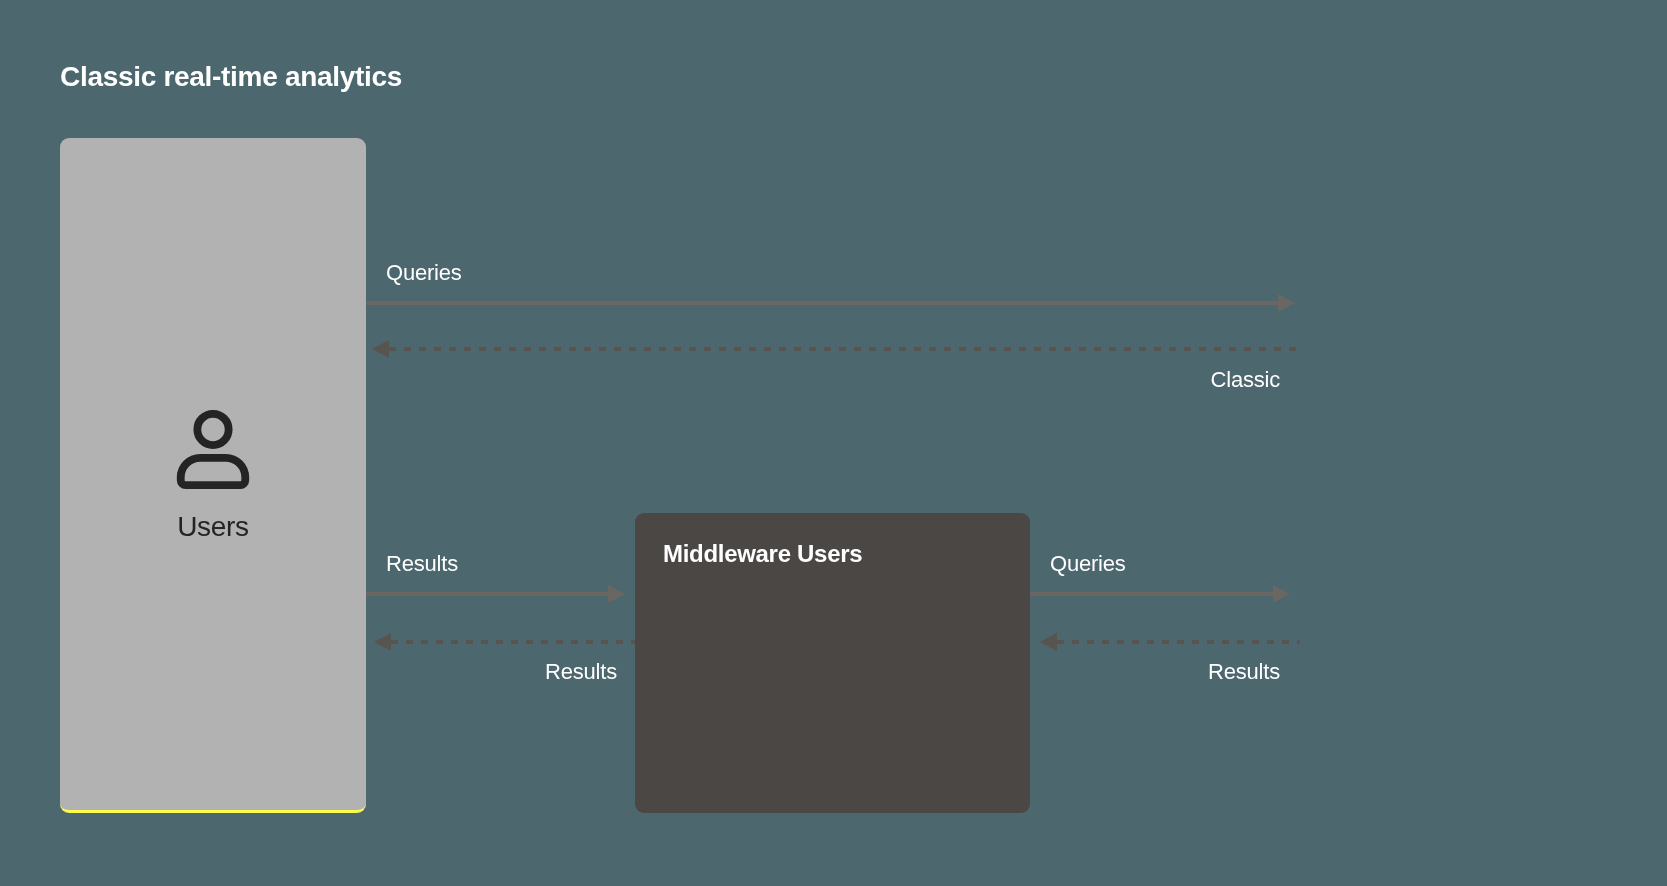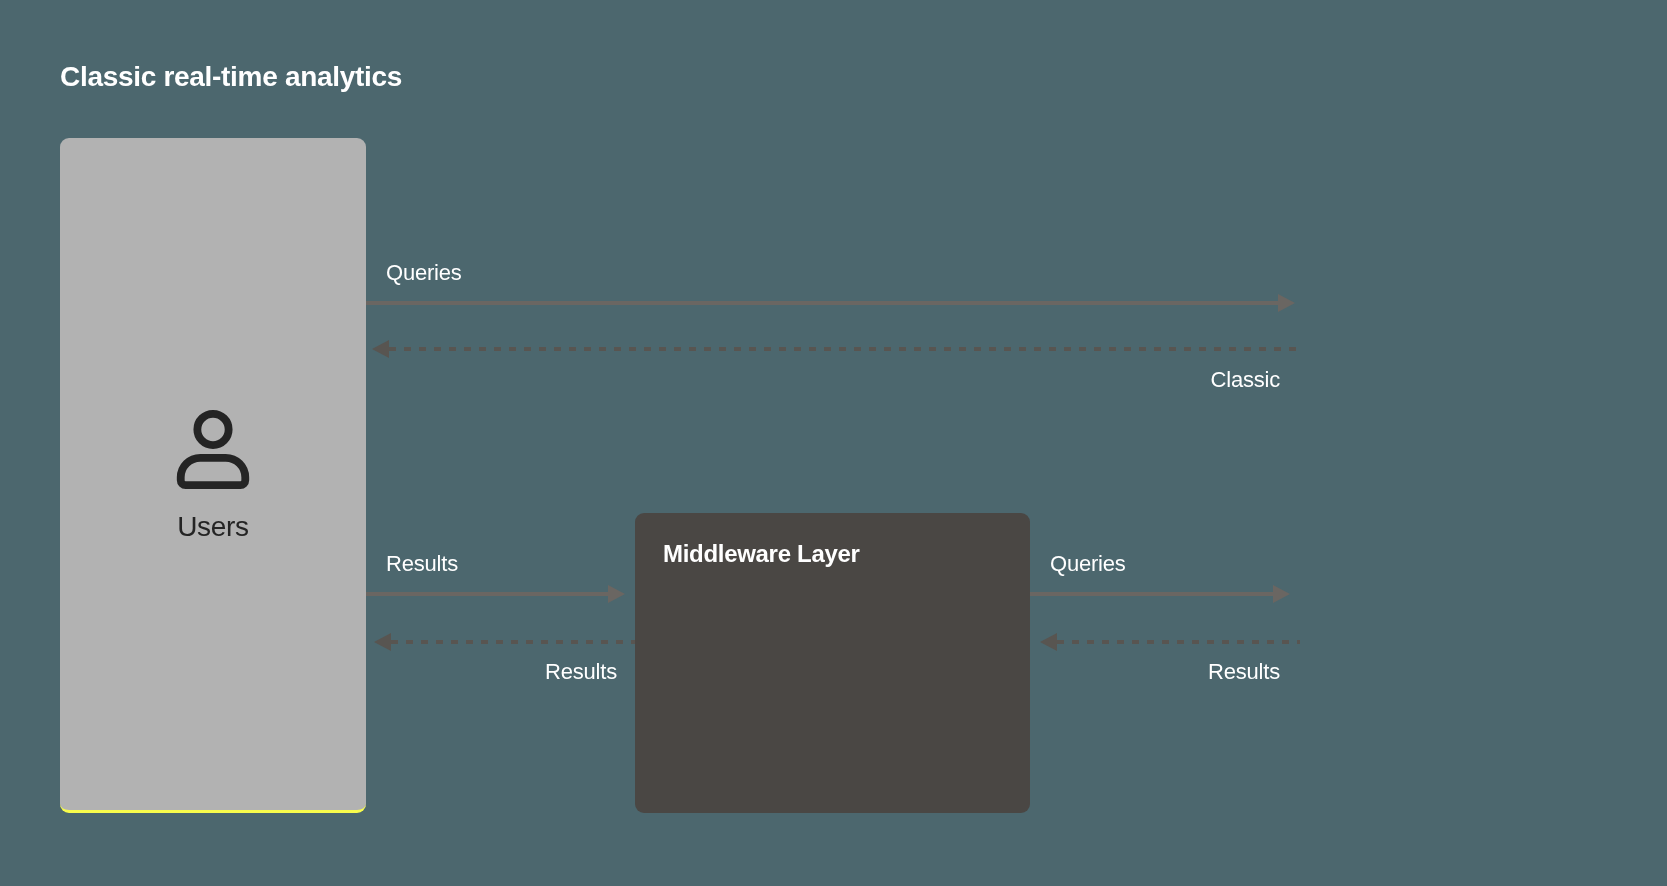--- a/index.html
+++ b/index.html
@@ -97,21 +97,21 @@
     <span class="icon-wrap">
       <svg width="88" height="88" viewBox="0 0 90 90" fill="none" stroke="currentColor" stroke-width="8" stroke-linejoin="round" stroke-linecap="round">
         <circle cx="45" cy="25" r="16"></circle>
         <path d="M 12 77 v -3 a 20 20 0 0 1 20 -20 h 26 a 20 20 0 0 1 20 20 v 3 a 5 5 0 0 1 -5 5 H 17 a 5 5 0 0 1 -5 -5 z"></path>
       </svg>
     </span>
     <span class="node-label">Users</span>
   </div>
 
   <div class="node node-middleware">
-    <span class="node-label">Middleware Layer</span>
+    <span class="node-label">Middleware Users</span>
   </div>
 
 
   <div class="arrow arrow-queries-top">
     <span class="line-solid"></span>
     <span class="head-right"></span>
   </div>
   <div class="flow-label label-queries-top">Queries</div>
 
   <div class="arrow arrow-insights">

